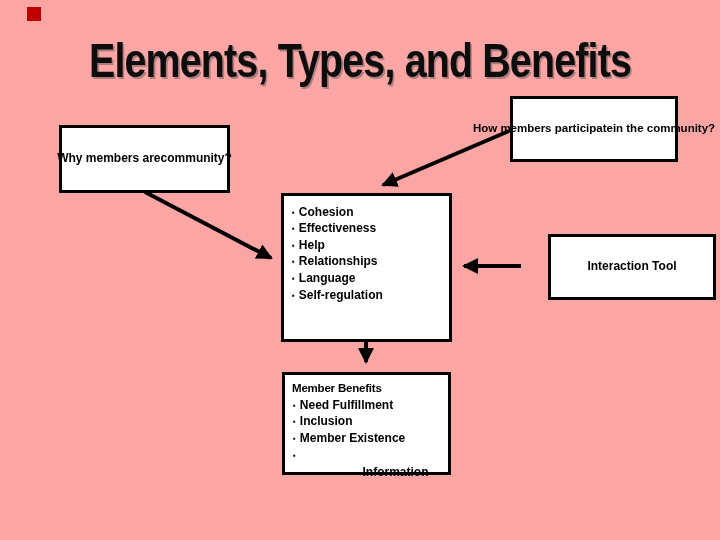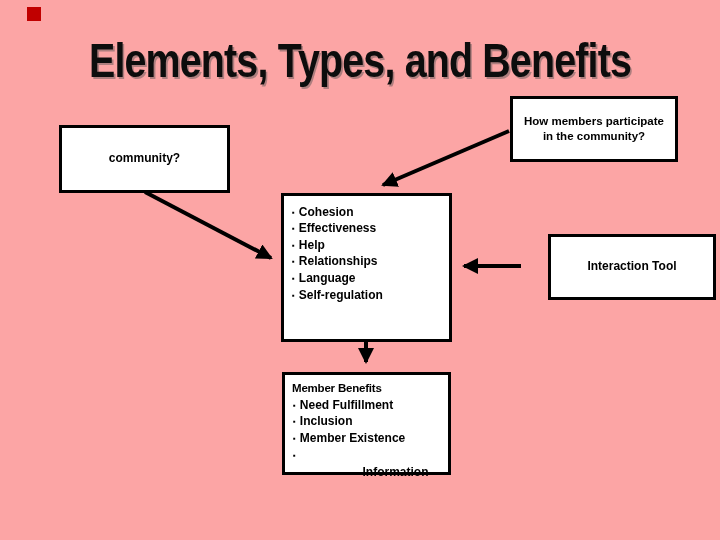--- a/index.html
+++ b/index.html
@@ -17,21 +17,21 @@
     transform:scaleX(.82);transform-origin:360px 50%;
     text-shadow:2px 2px 0 rgba(80,80,80,.45);
     white-space:nowrap;
   }
   .arrows{position:absolute;left:0;top:0;}
   .arrows line{stroke:#000;stroke-width:4;}
   .box{
     position:absolute;box-sizing:border-box;border:3px solid #000;background:#fff;
     font-weight:bold;font-size:12px;line-height:15.5px;
   }
-  .box.centered{display:flex;flex-direction:column;align-items:center;justify-content:center;text-align:center;}
+  .box.centered{display:flex;flex-direction:row;align-items:center;justify-content:center;text-align:center;}
   .box .line{white-space:nowrap;}
   .box-why{left:59px;top:125px;width:171px;height:68px;}
   .box-how{left:510px;top:96px;width:168px;height:66px;font-size:11.5px;}
   .box-chars{left:281px;top:193px;width:171px;height:149px;padding:6px 2px 0 7px;}
   .box-interaction{left:548px;top:234px;width:168px;height:66px;}
   .box-benefits{left:282px;top:372px;width:169px;height:103px;padding:6px 2px 0 7px;}
   .box-heading{font-size:11.5px;letter-spacing:-.2px;white-space:nowrap;line-height:14px;}
   ul.blist{list-style:none;margin:2px 0 0 0;padding:0;}
   ul.blist li{display:flex;align-items:center;height:16.6px;white-space:nowrap;}
   .box-benefits ul.blist li{height:16.8px;}
@@ -53,20 +53,21 @@
         <path d="M0,0 L16,8 L0,16 Z" fill="#000"></path>
       </marker>
     </defs>
     <line x1="145" y1="192" x2="271" y2="258" marker-end="url(#ah)"></line>
     <line x1="509" y1="131" x2="383" y2="185" marker-end="url(#ah)"></line>
     <line x1="521" y1="266" x2="464" y2="266" marker-end="url(#ah)"></line>
     <line x1="366" y1="342" x2="366" y2="362" marker-end="url(#ah)"></line>
   </svg>
 
   <div class="box box-why centered">
+    <div class="line">Why members are</div>
     <div class="line">community?</div>
   </div>
 
   <div class="box box-how centered">
     <div class="line">How members participate</div>
     <div class="line">in the community?</div>
   </div>
 
   <div class="box box-chars">
     <ul class="blist">

